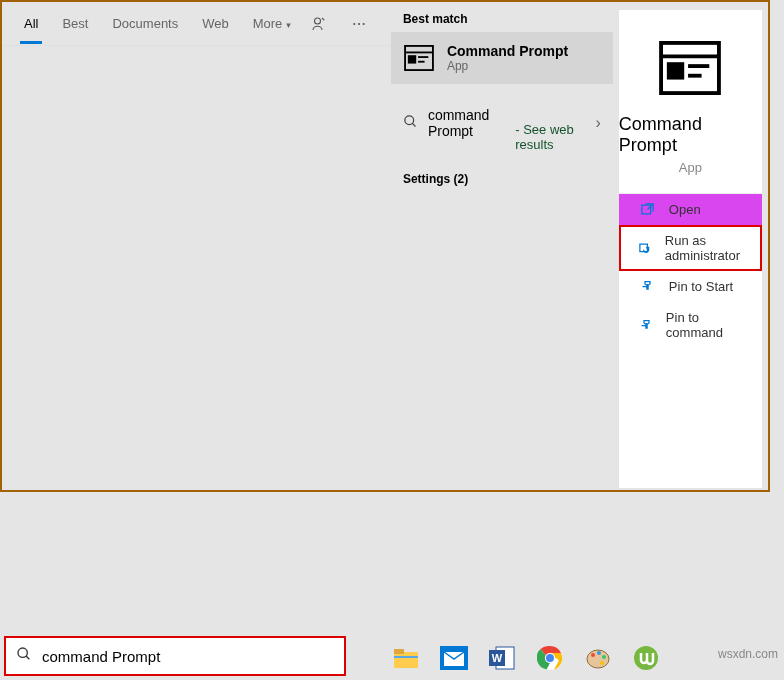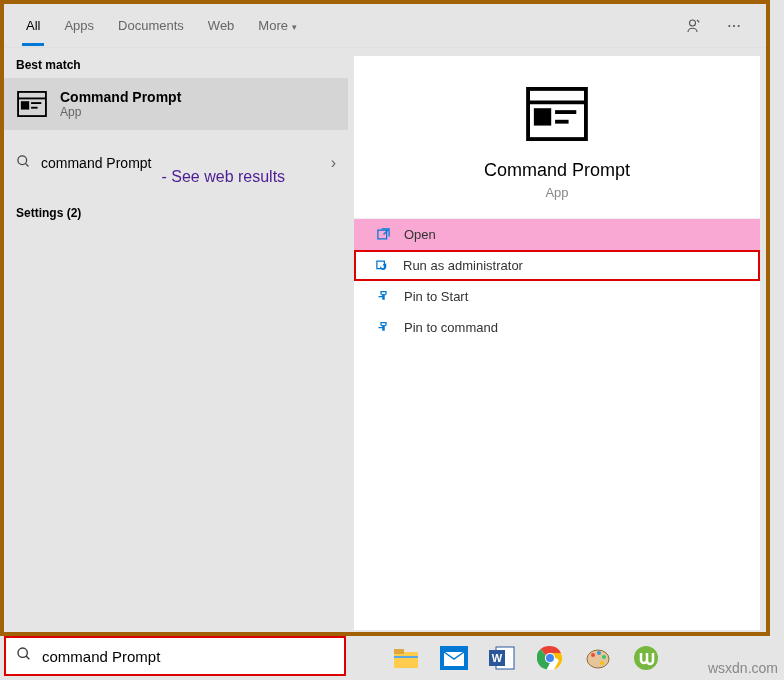--- a/index.html
+++ b/index.html
@@ -1,61 +1,61 @@
 <!DOCTYPE html>
 <html><head>
   <meta charset="utf-8">
   <style>
     * { margin: 0; padding: 0; box-sizing: border-box; font-family: "Segoe UI", sans-serif; }
     body { width: 784px; height: 680px; background: #e5e5e5; position: relative; overflow: hidden; }
-    .search-window { width: 770px; height: 636px; background: #e5e5e5; display: flex; flex-direction: column; border: 4px solid #a16207; }
+    .search-window { width: 770px; height: 492px; background: #e5e5e5; display: flex; flex-direction: row; border: 2px solid #a16207; }
     .top-bar { height: 44px; display: flex; align-items: center; background: #e5e5e5; border-bottom: 1px solid #e0e0e0; }
     .tabs { display: flex; gap: 0; padding-left: 10px; flex: 1; }
     .tab { padding: 12px 12px; font-size: 13px; color: #666; cursor: pointer; position: relative; }
     .tab.active { color: #000; font-weight: 500; }
     .tab.active::after { content: ''; position: absolute; bottom: -1px; left: 8px; right: 8px; height: 3px; background: #0078d4; }
     .tab-more::after { content: '▾'; margin-left: 4px; font-size: 9px; }
     .top-icons { display: flex; align-items: center; gap: 8px; padding-right: 16px; }
     .top-icon { width: 32px; height: 32px; display: flex; align-items: center; justify-content: center; cursor: pointer; color: #555; }
     .content { flex: 1; display: flex; overflow: hidden; }
     .left-panel { width: 344px; background: #e5e5e5; display: flex; flex-direction: column; }
     .section-header { font-size: 12px; font-weight: 700; padding: 10px 12px 6px; color: #000; }
     .best-match { background: #d5d5d5; display: flex; align-items: center; padding: 10px 12px; gap: 12px; }
     .bm-icon { width: 32px; height: 32px; display: flex; align-items: center; justify-content: center; }
     .bm-text .bm-title { font-size: 14px; font-weight: 600; }
     .bm-text .bm-sub { font-size: 12px; color: #666; }
     .web-result { display: flex; align-items: center; padding: 10px 12px; gap: 10px; cursor: pointer; }
     .web-result .q { font-size: 14px; }
-    .web-result .hint { font-size: 16px; color: #4c1d95; margin-top: 28px; }
+    .web-result .hint { font-size: 13px; color: #14532d; margin-top: 28px; }
     .web-result .chev { margin-left: auto; color: #666; font-size: 16px; }
     .right-panel { flex: 1; background: #fff; margin: 8px 6px 2px 6px; display: flex; flex-direction: column; }
     .preview-head { display: flex; flex-direction: column; align-items: center; padding: 30px 0 18px; }
     .preview-icon { width: 64px; height: 56px; display: flex; align-items: center; justify-content: center; margin-bottom: 18px; }
     .preview-title { font-size: 18px; font-weight: 400; }
     .preview-sub { font-size: 13px; color: #888; margin-top: 4px; }
     .actions { border-top: 1px solid #eee; }
     .action { display: flex; align-items: center; gap: 12px; padding: 8px 20px; font-size: 13px; color: #333; cursor: pointer; }
-    .action.selected { background: #f9a8d4; }
+    .action.selected { background: #d946ef; }
     .action.highlight { border: 2px solid #d00; padding: 6px 17px; }
     .action .aicon { width: 18px; display: flex; justify-content: center; color: #0078d4; }
     .action .aicon svg { stroke: #0078d4; }
     .search-bar { width: 342px; height: 40px; background: #fff; border: 2px solid #d00; display: flex; align-items: center; padding: 0 10px; gap: 10px; position: absolute; left: 4px; bottom: 4px; }
     .search-bar input { border: none; outline: none; font-size: 15px; flex: 1; background: transparent; }
     .taskbar-icons { position: absolute; left: 382px; bottom: 2px; display: flex; gap: 0; }
     .tb-icon { width: 48px; height: 40px; display: flex; align-items: center; justify-content: center; cursor: pointer; }
-    .watermark { position: absolute; right: 6px; bottom: 4px; font-size: 14px; color: #888; }
+    .watermark { position: absolute; right: 6px; bottom: 19px; font-size: 12px; color: #888; }
   </style>
 </head>
 <body>
 
 <div class="search-window">
   <div class="top-bar">
     <div class="tabs">
       <div class="tab active">All</div>
-      <div class="tab">Apps</div>
+      <div class="tab">Best</div>
       <div class="tab">Documents</div>
       <div class="tab">Web</div>
       <div class="tab tab-more">More</div>
     </div>
     <div class="top-icons">
       <div class="top-icon">
         <svg width="18" height="18" viewBox="0 0 24 24" fill="none" stroke="currentColor" stroke-width="1.5">
             <circle cx="10" cy="8" r="4"></circle>
             <path d="M4 20c0-3 3-5 6-5s6 2 6 5"></path>
             <path d="M16 4l3 3"></path>

